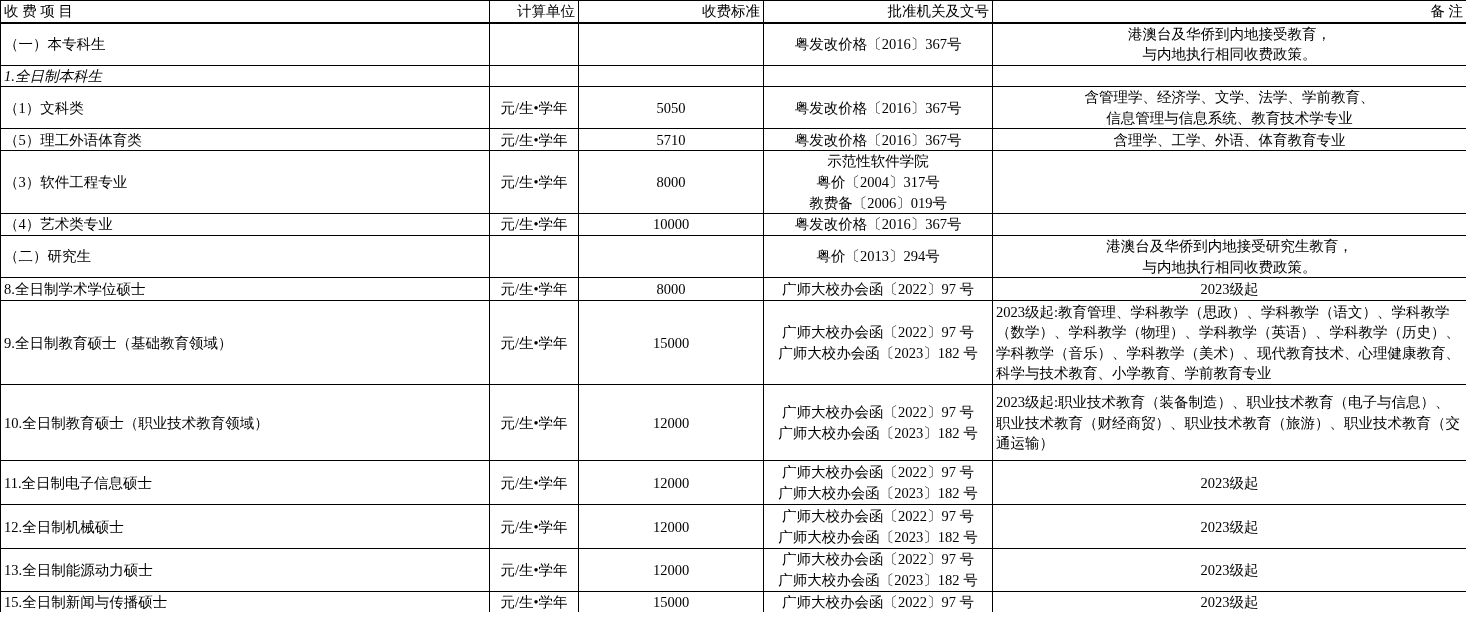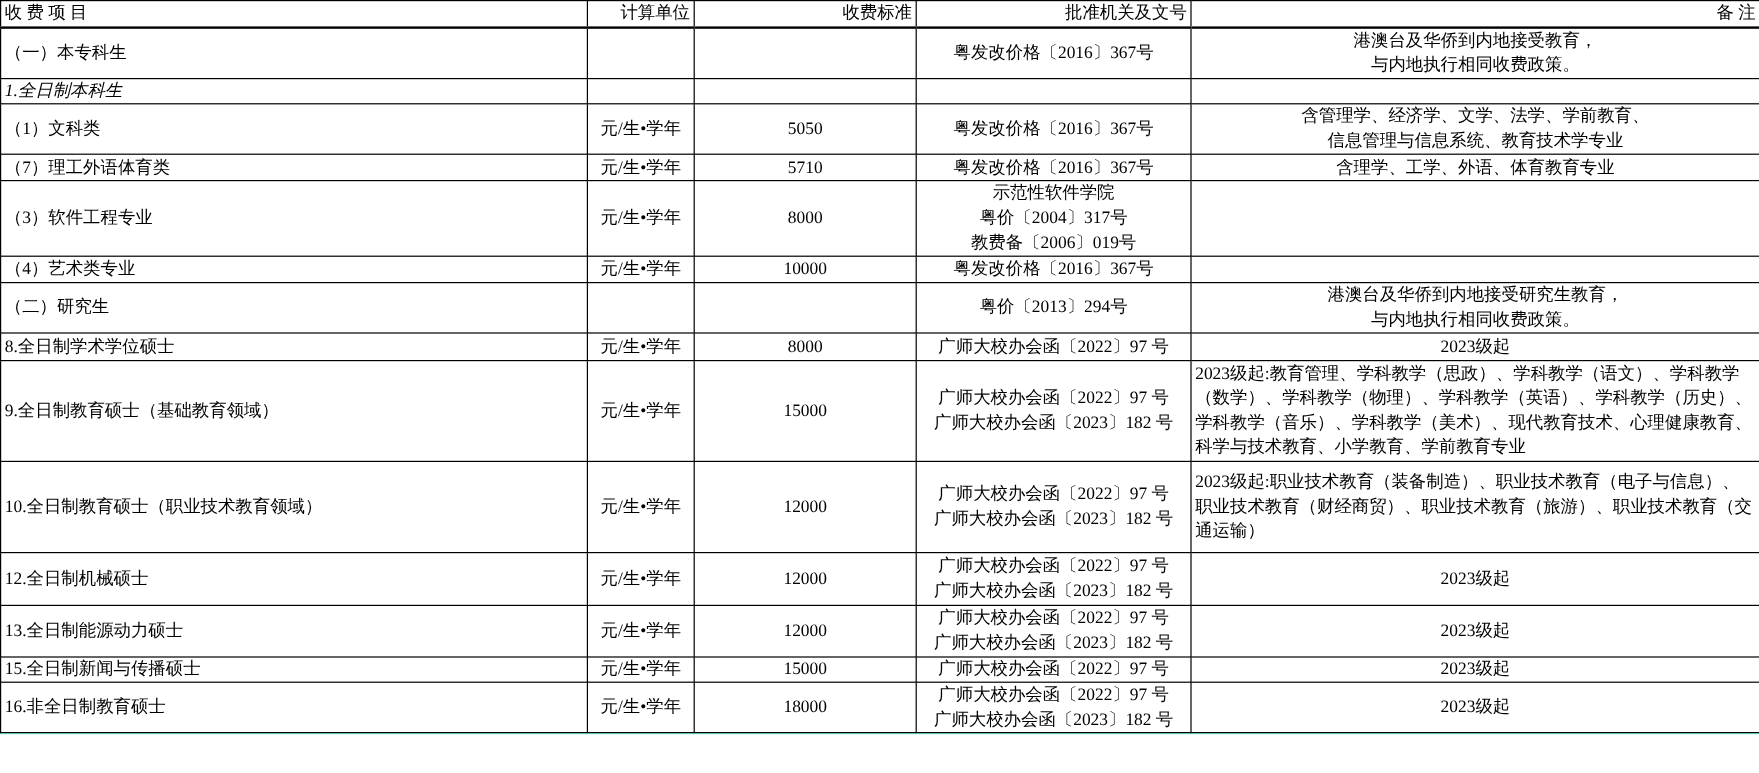--- a/index.html
+++ b/index.html
@@ -87,21 +87,21 @@
         </tr>
         <tr style="height: 36px;">
           <td class="col-item">（1）文科类</td>
           <td class="col-unit">元/生•学年</td>
           <td class="col-standard">5050</td>
           <td class="col-approval">粤发改价格〔2016〕367号</td>
           <td class="col-remark">含管理学、经济学、文学、法学、学前教育、
 信息管理与信息系统、教育技术学专业</td>
         </tr>
         <tr style="height: 22px;">
-          <td class="col-item">（7）理工外语体育类</td>
+          <td class="col-item">（5）理工外语体育类</td>
           <td class="col-unit">元/生•学年</td>
           <td class="col-standard">5710</td>
           <td class="col-approval">粤发改价格〔2016〕367号</td>
           <td class="col-remark">含理学、工学、外语、体育教育专业</td>
         </tr>
         <tr style="height: 50px;">
           <td class="col-item">（3）软件工程专业</td>
           <td class="col-unit">元/生•学年</td>
           <td class="col-standard">8000</td>
           <td class="col-approval">示范性软件学院
@@ -141,20 +141,28 @@
         </tr>
         <tr style="height: 76px;">
           <td class="col-item">10.全日制教育硕士（职业技术教育领域）</td>
           <td class="col-unit">元/生•学年</td>
           <td class="col-standard">12000</td>
           <td class="col-approval">广师大校办会函〔2022〕97 号
 广师大校办会函〔2023〕182 号</td>
           <td class="col-remark align-left">2023级起:职业技术教育（装备制造）、职业技术教育（电子与信息）、职业技术教育（财经商贸）、职业技术教育（旅游）、职业技术教育（交通运输）</td>
         </tr>
         <tr style="height: 44px;">
+          <td class="col-item">11.全日制电子信息硕士</td>
+          <td class="col-unit">元/生•学年</td>
+          <td class="col-standard">12000</td>
+          <td class="col-approval">广师大校办会函〔2022〕97 号
+广师大校办会函〔2023〕182 号</td>
+          <td class="col-remark">2023级起</td>
+        </tr>
+        <tr style="height: 44px;">
           <td class="col-item">12.全日制机械硕士</td>
           <td class="col-unit">元/生•学年</td>
           <td class="col-standard">12000</td>
           <td class="col-approval">广师大校办会函〔2022〕97 号
 广师大校办会函〔2023〕182 号</td>
           <td class="col-remark">2023级起</td>
         </tr>
         <tr style="height: 40px;">
           <td class="col-item">13.全日制能源动力硕士</td>
           <td class="col-unit">元/生•学年</td>

